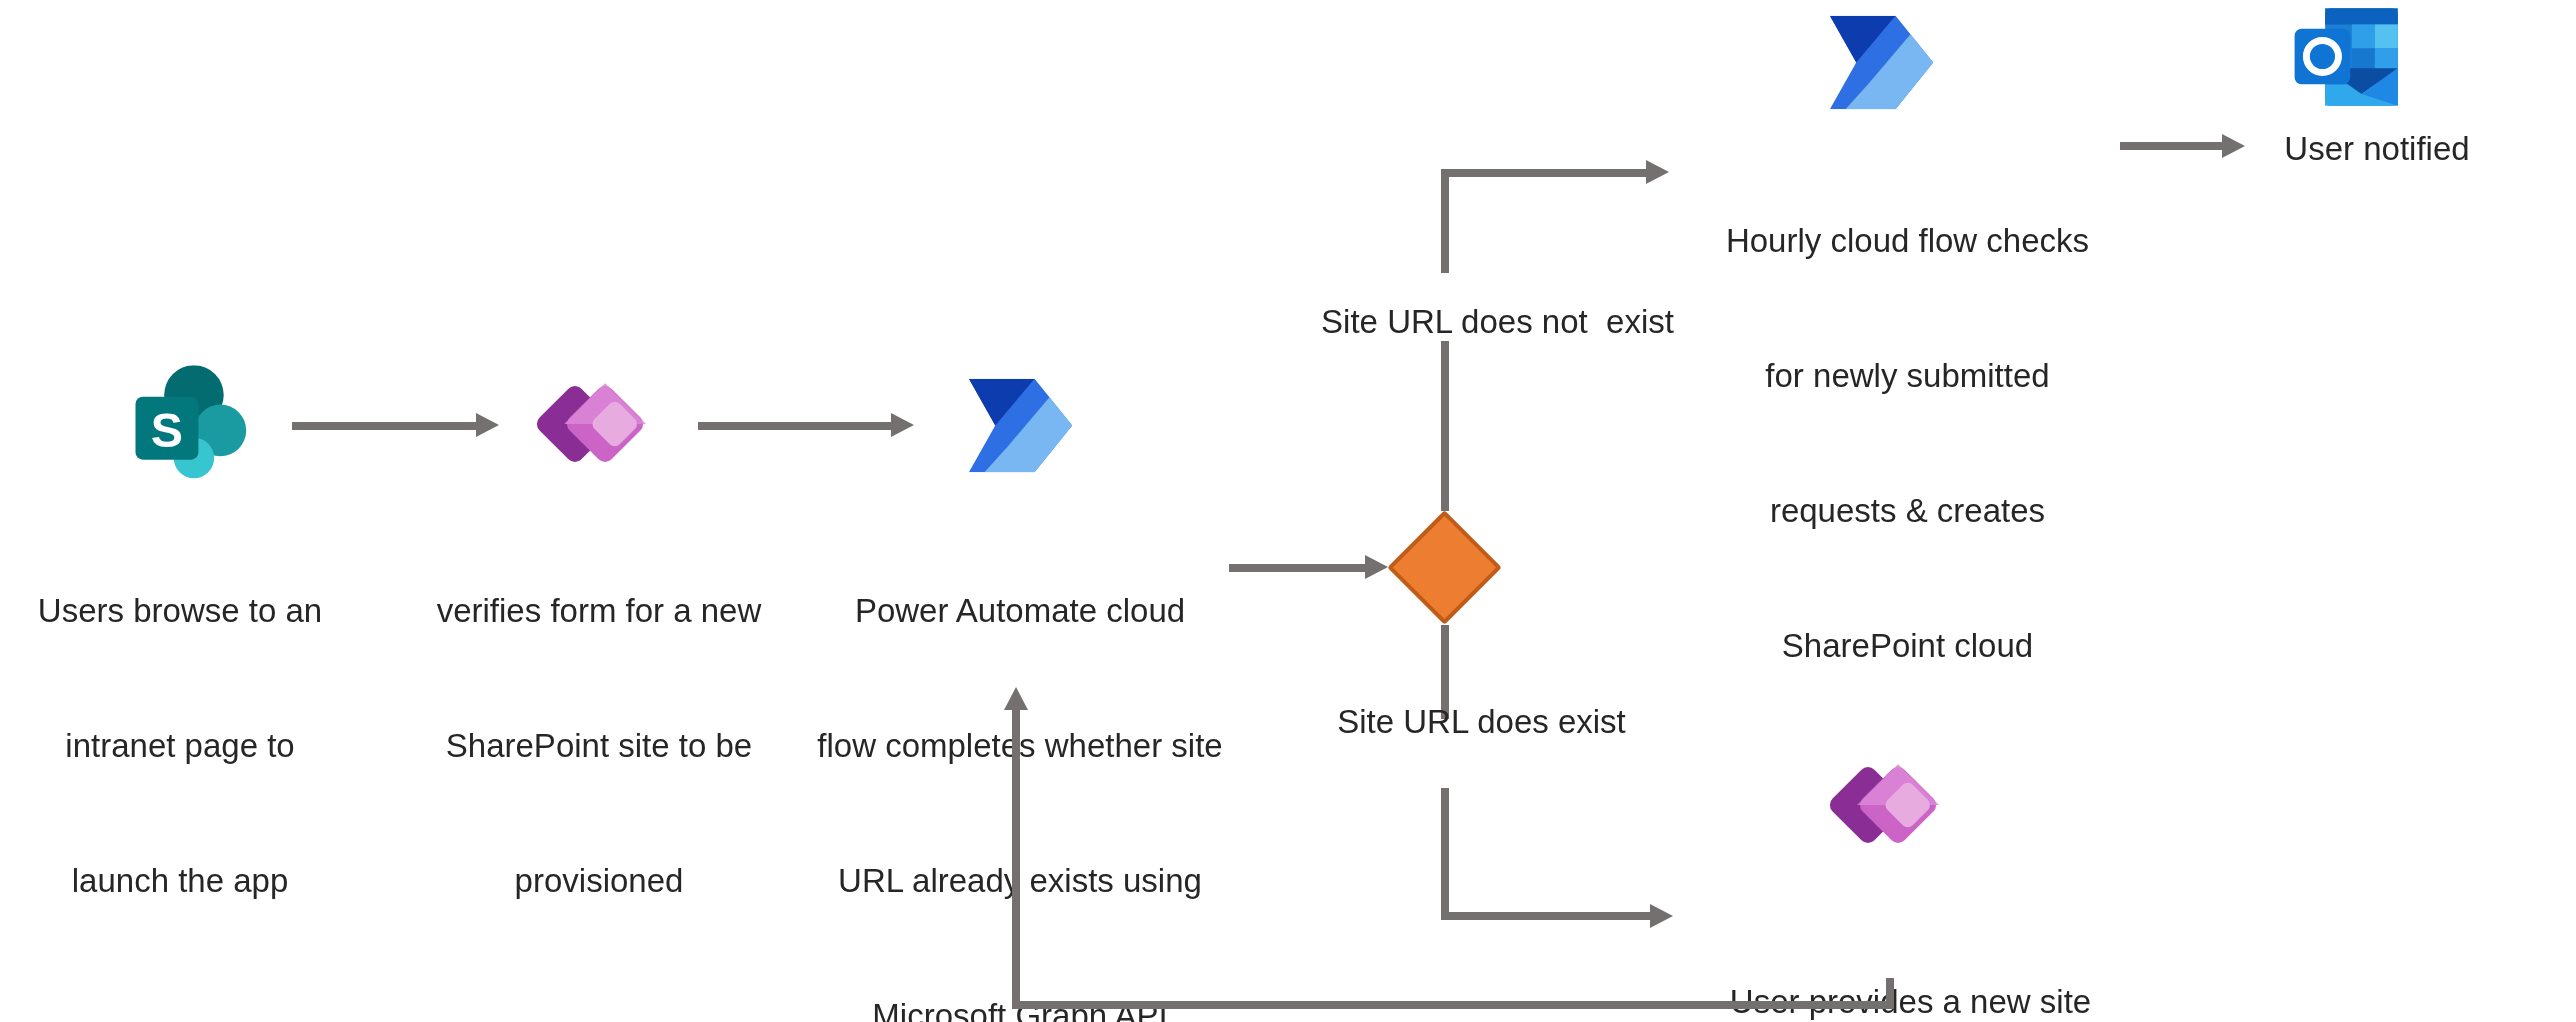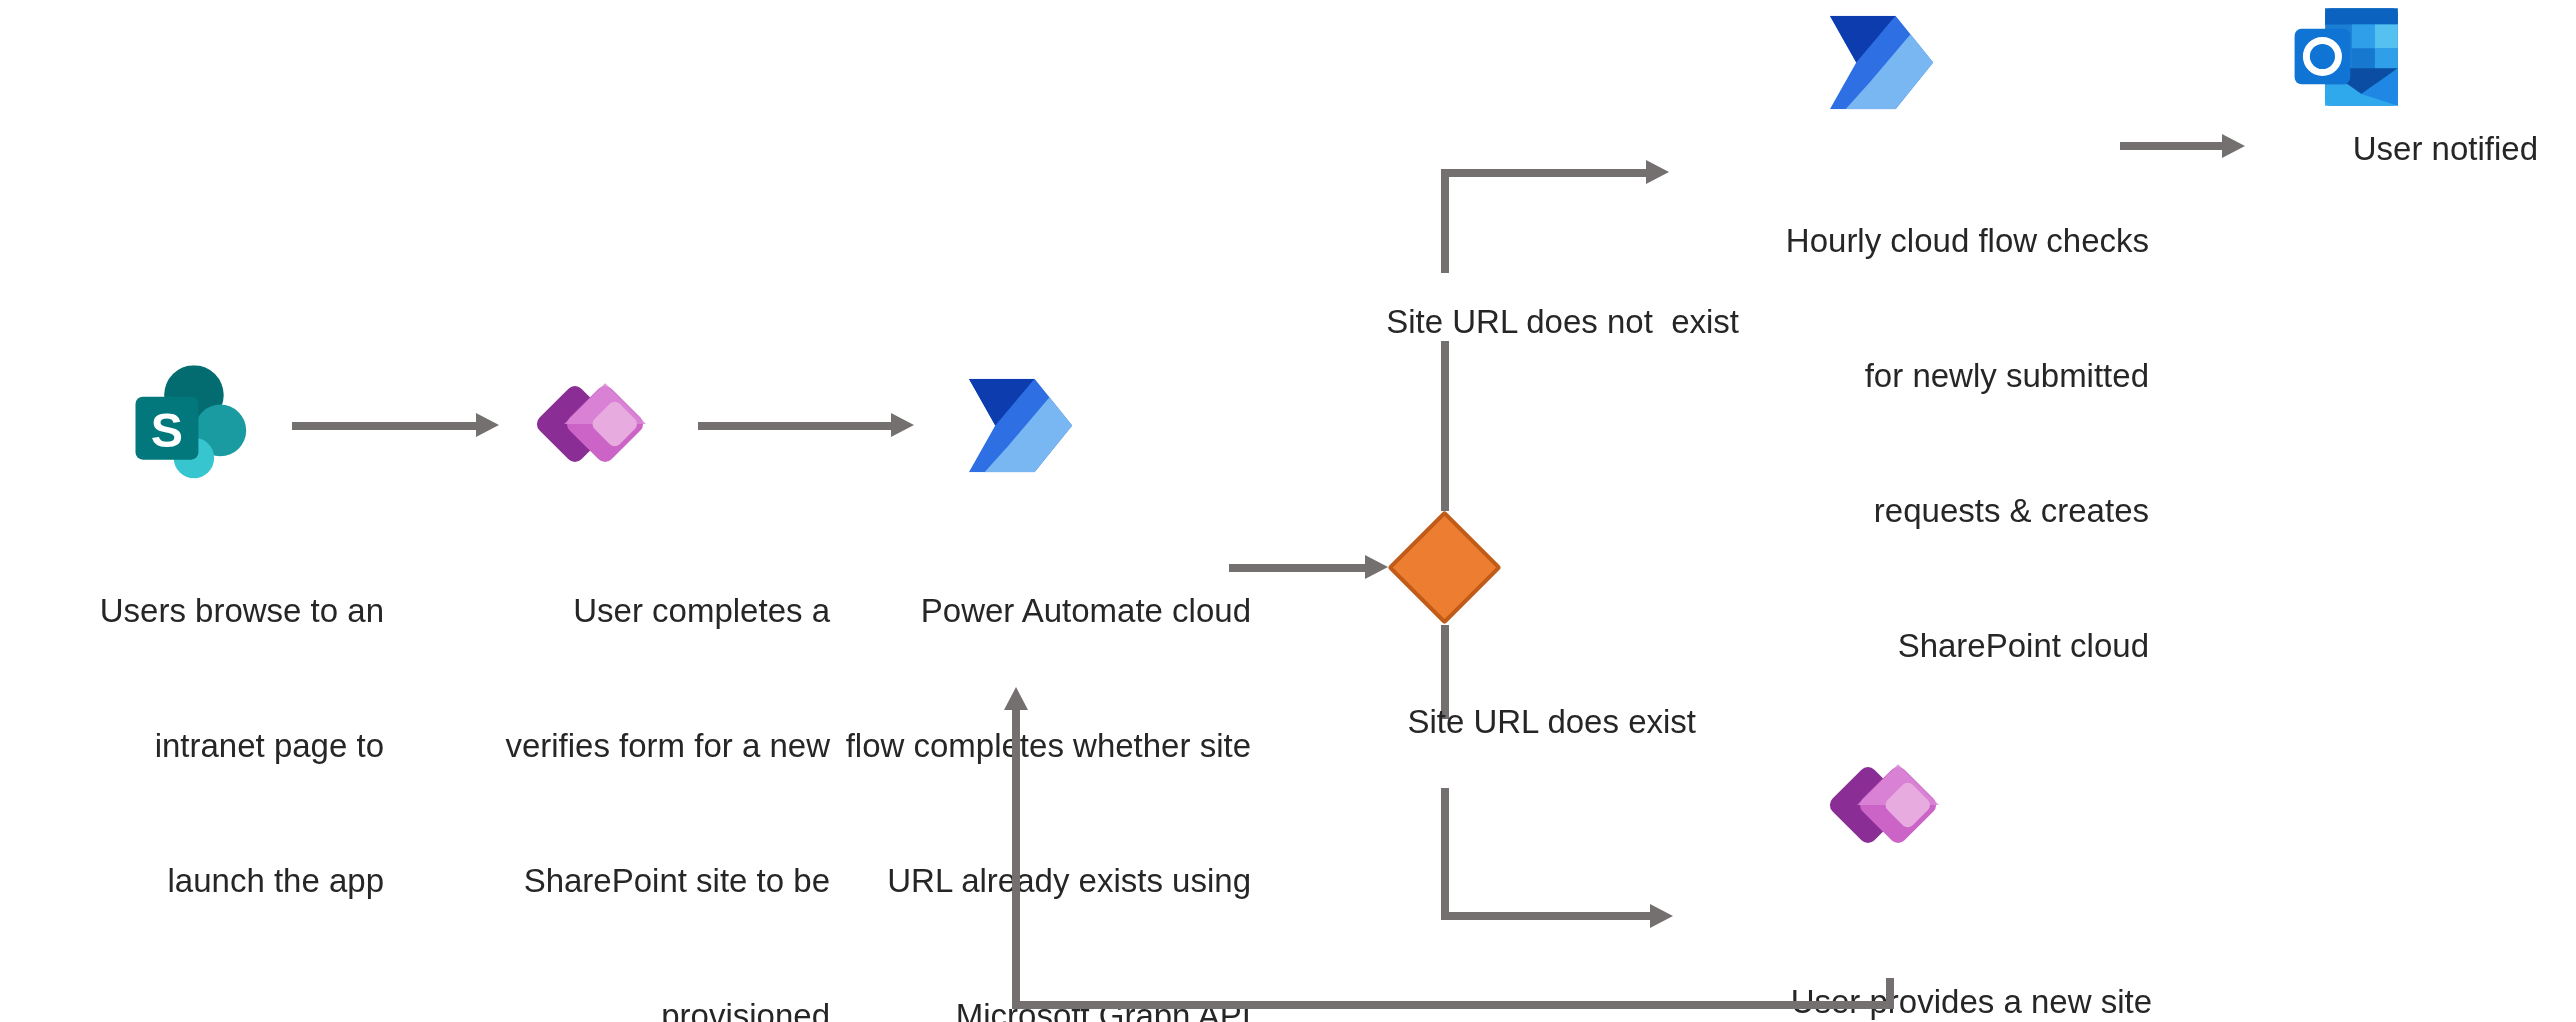--- a/index.html
+++ b/index.html
@@ -1,21 +1,21 @@
 <!DOCTYPE html>
 <html style="font-size:8.6px"><head>
 <meta charset="utf-8">
 <style>
   html,body{margin:0;padding:0;background:#ffffff;}
   .canvas{
     position:relative;width:2576px;height:1022px;background:#ffffff;
     font-family:"Liberation Sans",sans-serif;color:#262626;overflow:hidden;
   }
   .node-text{
-    position:absolute;text-align:right;font-size:33px;line-height:45px;
+    position:absolute;text-align:center;font-size:33px;line-height:45px;
     color:#262626;letter-spacing:0px;white-space:pre;
   }
   .node-text div{white-space:pre;}
   .flow-line{position:absolute;background:#757070;}
   .arrowhead-right{
     position:absolute;width:0;height:0;
     border-top:12.3px solid transparent;border-bottom:12.3px solid transparent;
     border-left:23.6px solid #757070;
   }
   .arrowhead-up{
@@ -91,21 +91,20 @@
     <div>launch the app</div>
   </div>
 
   <div class="flow-line" style="left:292px;top:422px;width:185px;height:7.5px"></div>
   <div class="arrowhead-right" style="left:476px;top:413px"></div>
 
   <svg class="icon" style="left:533px;top:367px" width="114" height="114" viewBox="0 0 212 212">
     <use href="#sym-powerapps"></use>
   </svg>
   <div class="node-text" style="left:368px;top:498px;width:462px">
-    <div>User completes a</div>
     <div>verifies form for a new</div>
     <div>SharePoint site to be</div>
     <div>provisioned</div>
   </div>
 
   <div class="flow-line" style="left:698px;top:422px;width:195px;height:7.5px"></div>
   <div class="arrowhead-right" style="left:891px;top:413px"></div>
 
   <svg class="icon" style="left:964px;top:376px" width="112" height="99" viewBox="0 0 208 184">
     <use href="#sym-powerautomate"></use>

